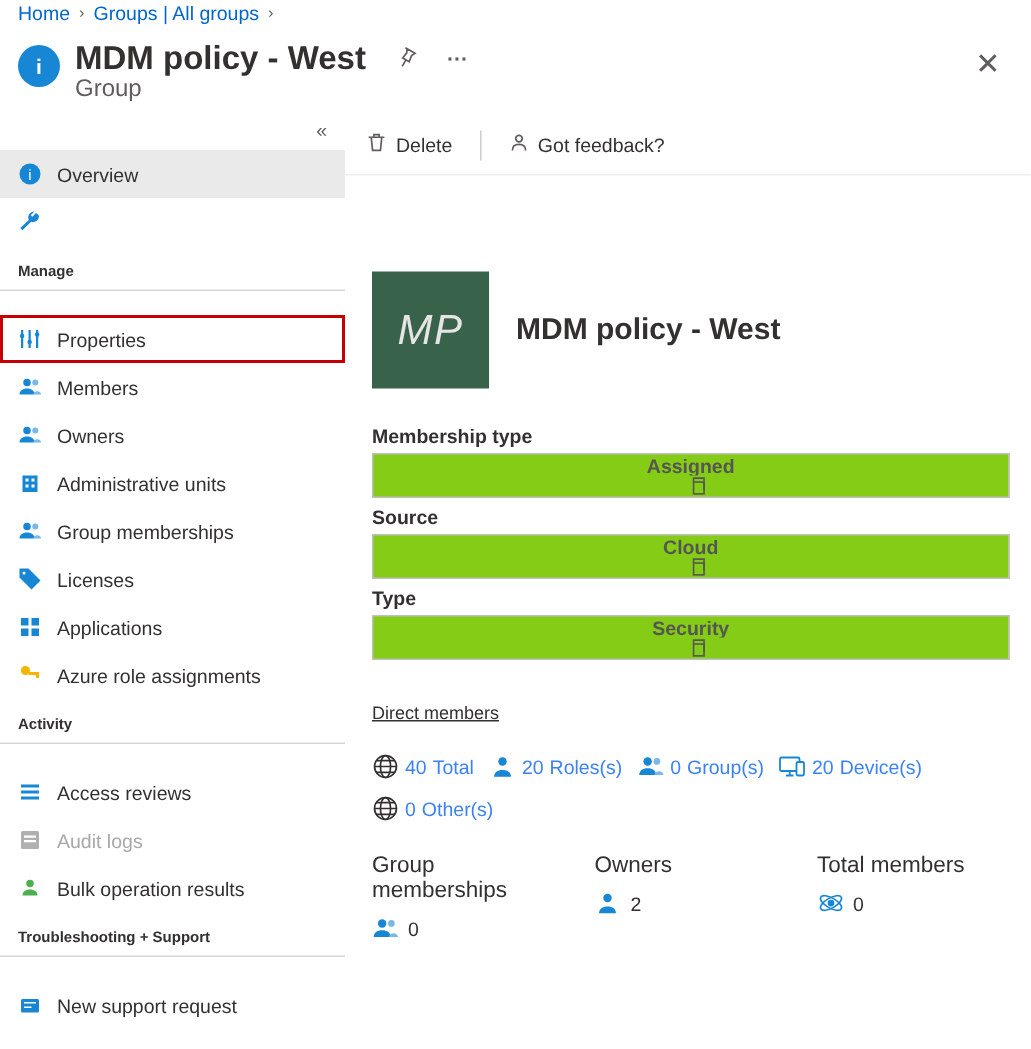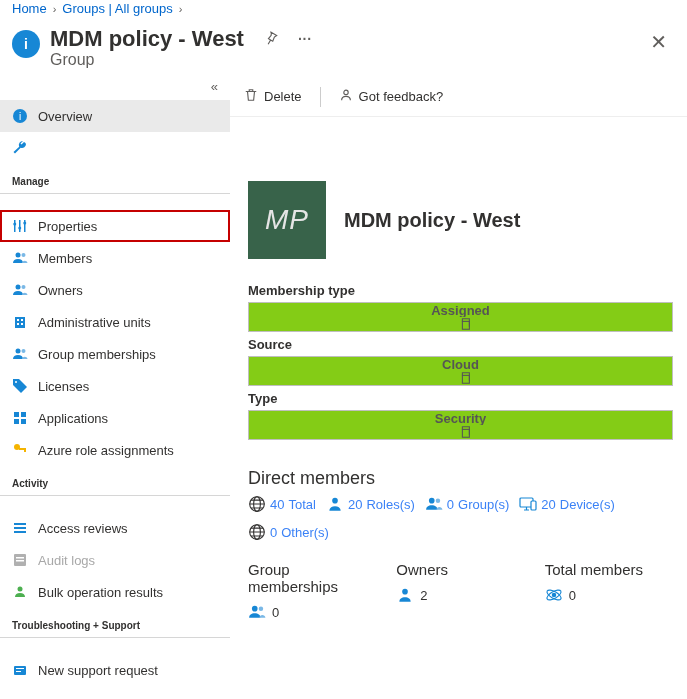--- a/index.html
+++ b/index.html
@@ -39,21 +39,21 @@
     .entity-row { display:flex; align-items:center; gap:18px; margin-bottom:24px;}
     .entity-tile { width:78px; height:78px; background:#38634a; color:#e5e5e5; font-size:28px; display:flex; align-items:center; justify-content:center; letter-spacing:1px;font-style:italic;}
     .entity-name { font-size:20px; font-weight:700;}
     
     .field { margin-bottom:5px;font-weight:bold;}
     .field-label { font-size:13px; margin-bottom:4px; color:#323130;}
     .field-box { display:flex; align-items:center; height:30px; background:#84cc16; border:1px solid #bfbfbf; padding:0 8px; font-size:13px; color:#555;flex-direction:column;}
     .field-box .val { flex:1; white-space:nowrap; overflow:hidden; text-overflow:ellipsis;}
     .copy-icon { width:14px; height:14px; color:#555; cursor:pointer; flex-shrink:0; margin-left:8px;}
     
-    .section-title { font-size:18px; margin-top:28px; margin-bottom:6px;}
+    .section-title { font-size:12px; margin-top:28px; margin-bottom:20px;text-decoration:underline;}
     .stats-row { display:flex; flex-wrap:wrap; gap:10px 10px; align-items:center; font-size:13px; color:#3b82f6;}
     .stat { display:flex; align-items:center; gap:4px;}
     .stat-icon{ width:18px; height:18px; display:flex; align-items:center; justify-content:center;}
     
     .three-col { display:flex; margin-top:20px; gap:20px;}
     .tc { flex:1;}
     .tc-title { font-size:15px; margin-bottom:8px; }
     .tc-row { display:flex; align-items:center; gap:6px; font-size:13px;}
   </style>
 </head>

